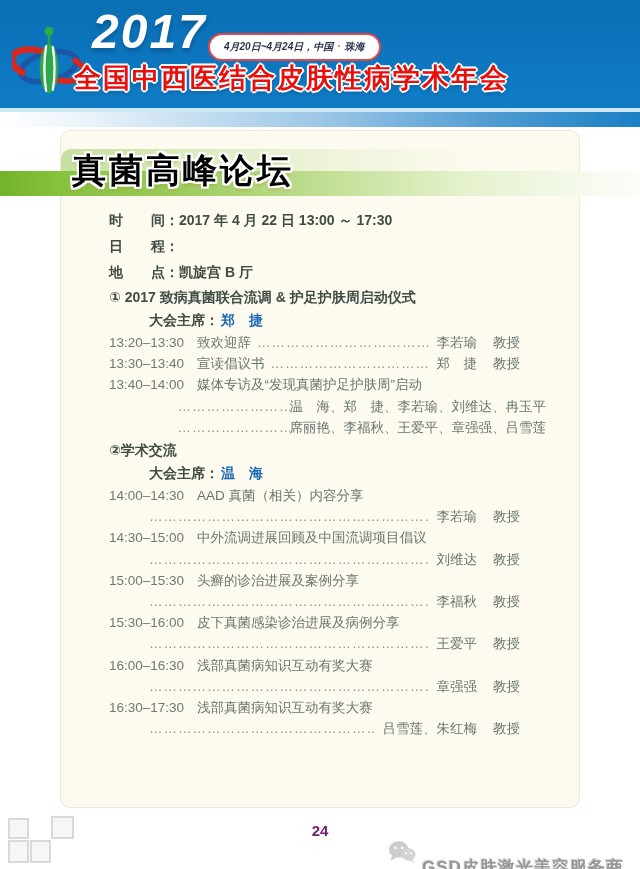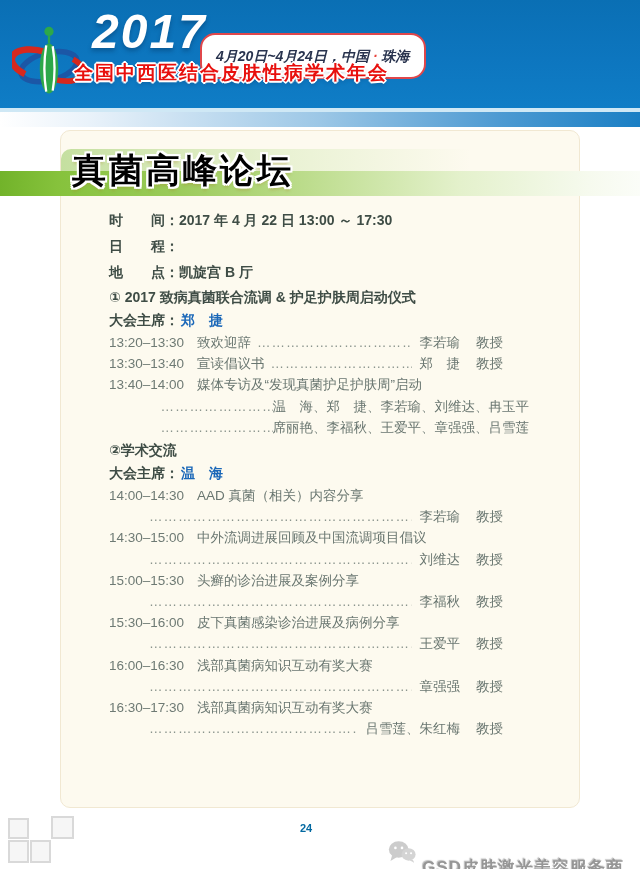--- a/index.html
+++ b/index.html
@@ -8,70 +8,70 @@
 
   
   .header{position:absolute;left:0;top:0;width:640px;height:108px;
     background:linear-gradient(180deg,#0a6fb4 0%,#0d76bf 55%,#0f7dc6 100%);}
   .header-line{position:absolute;left:0;top:108px;width:640px;height:4px;background:#cfe8f5;}
   .header-band{position:absolute;left:0;top:112px;width:640px;height:15px;
     background:linear-gradient(90deg,#ffffff 0%,#e9f2fa 14%,#9cc7e6 50%,#4d9ad2 78%,#1a7fc4 100%);}
   .logo{position:absolute;left:12px;top:20px;width:74px;height:84px;}
   .year{position:absolute;left:92px;top:4px;font-size:48px;font-weight:bold;font-style:italic;
     color:#ffffff;letter-spacing:2px;text-shadow:0 3px 4px rgba(0,40,80,.35);}
-  .date-badge{position:absolute;left:200px;top:33px;height:22px;line-height:22px;padding:10px 14px;
+  .date-badge{position:absolute;left:208px;top:33px;height:22px;line-height:22px;padding:1px 14px;
     background:#ffffff;border:2px solid #e0474b;border-radius:15px;
-    font-size:14px;font-weight:bold;font-style:italic;color:#28334e;white-space:nowrap;}
+    font-size:10px;font-weight:bold;font-style:italic;color:#28334e;white-space:nowrap;}
   .date-badge .dot{color:#e8443d;padding:0 4px;}
-  .header-title{position:absolute;left:74px;top:60px;font-size:19px;font-weight:900;color:#e8100d;
+  .header-title{position:absolute;left:74px;top:60px;font-size:27px;font-weight:900;color:#e8100d;
     letter-spacing:2px;white-space:nowrap;
     text-shadow:-2px 0 0 #fff,2px 0 0 #fff,0 -2px 0 #fff,0 2px 0 #fff,
       -1px -1px 0 #fff,1px 1px 0 #fff,-1px 1px 0 #fff,1px -1px 0 #fff,0 3px 4px rgba(0,30,70,.35);}
 
   
   .content-box{position:absolute;left:60px;top:130px;width:518px;height:676px;
     background:#fdfaef;border:1px solid #f1e8d2;border-radius:10px;}
 
   
   .green-glow{position:absolute;left:61px;top:149px;width:410px;height:23px;
     background:linear-gradient(90deg,rgba(187,219,146,.85) 0%,rgba(214,234,184,.5) 55%,rgba(255,255,255,0) 100%);
     border-top-left-radius:10px;}
   .green-band{position:absolute;left:0;top:171px;width:640px;height:25px;
     background:linear-gradient(90deg,#72b32a 0%,#86c23c 9%,#9ccb5b 28%,#c3e097 52%,#e4f1cc 72%,#f6faee 92%,#fbfdf8 100%);}
   .banner-title{position:absolute;left:72px;top:148px;font-size:34px;font-weight:900;color:#000000;
     letter-spacing:3px;white-space:nowrap;
     text-shadow:-2px 0 0 #fff,2px 0 0 #fff,0 -2px 0 #fff,0 2px 0 #fff,
       -2px -2px 0 #fff,2px 2px 0 #fff,-2px 2px 0 #fff,2px -2px 0 #fff,0 4px 3px rgba(170,130,40,.35);}
 
   
-  .schedule{position:absolute;left:48px;right:76px;top:76px;font-size:13.5px;color:#697670;}
+  .schedule{position:absolute;left:48px;right:59px;top:76px;font-size:13.5px;color:#697670;}
   .row{display:flex;align-items:baseline;white-space:nowrap;}
   .r-meta{line-height:26px;font-size:14px;font-weight:bold;color:#3f4d46;}
   .r-heading{line-height:24px;font-weight:bold;color:#3f4d46;font-size:14px;}
-  .r-chair{line-height:23px;font-weight:bold;color:#3f4d46;font-size:14px;}
+  .r-chair{line-height:23px;font-weight:bold;color:#3f4d46;font-size:14px;margin-left:40px;}
   .c-name{color:#1a67b8;margin-left:2px;}
   .r-item,.r-item-leader,.r-speaker-line,.r-names{line-height:21.2px;}
   .time{flex:0 0 88px;color:#6e7a74;}
   .i-text{margin-right:6px;}
   .dots{flex:1 1 auto;overflow:hidden;color:#8a948d;letter-spacing:1px;}
   .dots-fixed{flex:0 0 112px;}
   .speaker{margin-left:8px;}
   .degree{margin-left:16px;font-family:Liberation Serif, serif;}
   .r-speaker-line{margin-left:40px;}
   .r-names{margin-left:40px;margin-right:-26px;justify-content:flex-end;}
 
   
   .corner-squares{position:absolute;left:8px;top:816px;width:70px;height:48px;}
   .sq{position:absolute;border:2px solid #d9d9d9;background:#f6f6f6;}
   .sq1{left:0;top:2px;width:17px;height:17px;}
   .sq2{left:43px;top:0;width:19px;height:19px;}
   .sq3{left:0;top:24px;width:17px;height:19px;}
   .sq4{left:22px;top:24px;width:17px;height:19px;}
-  .page-number{position:absolute;left:300px;top:822px;width:40px;
-    font-size:11px;font-weight:bold;color:#0369a1;}
+  .page-number{position:absolute;left:300px;top:822px;width:40px;text-align:center;
+    font-size:15px;font-weight:bold;color:#701a75;}
   .brand{position:absolute;right:16px;top:824px;display:flex;align-items:center;gap:6px;}
   .brand-text{font-size:17px;font-weight:bold;color:#969696;letter-spacing:1px;
     text-shadow:1px 1px 0 #ffffff,-1px -1px 1px rgba(110,110,110,.45);margin-top:32px;}
 </style>
 </head>
 <body>
 
 <div class="page">
 
   <div class="header">

